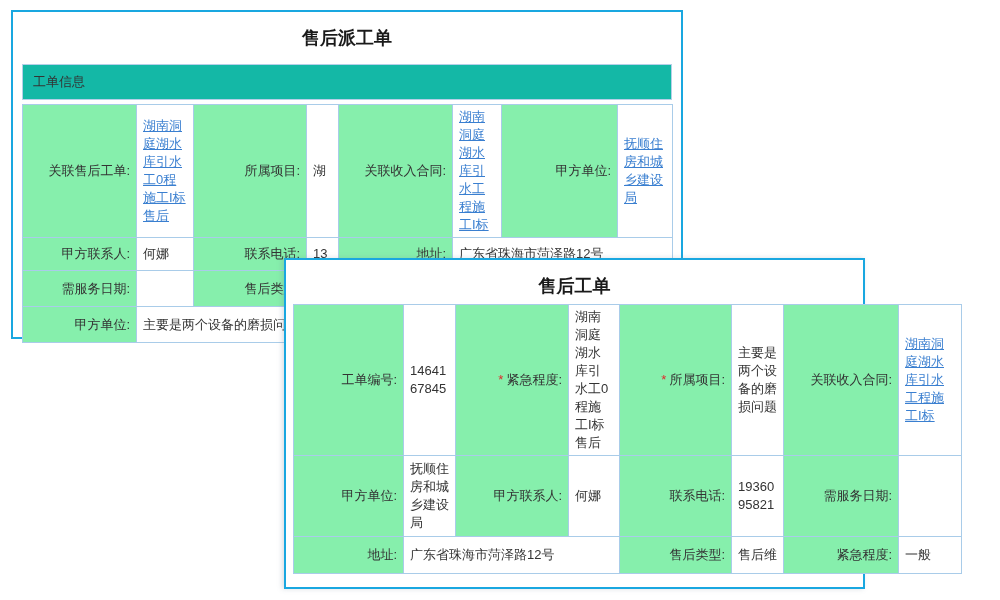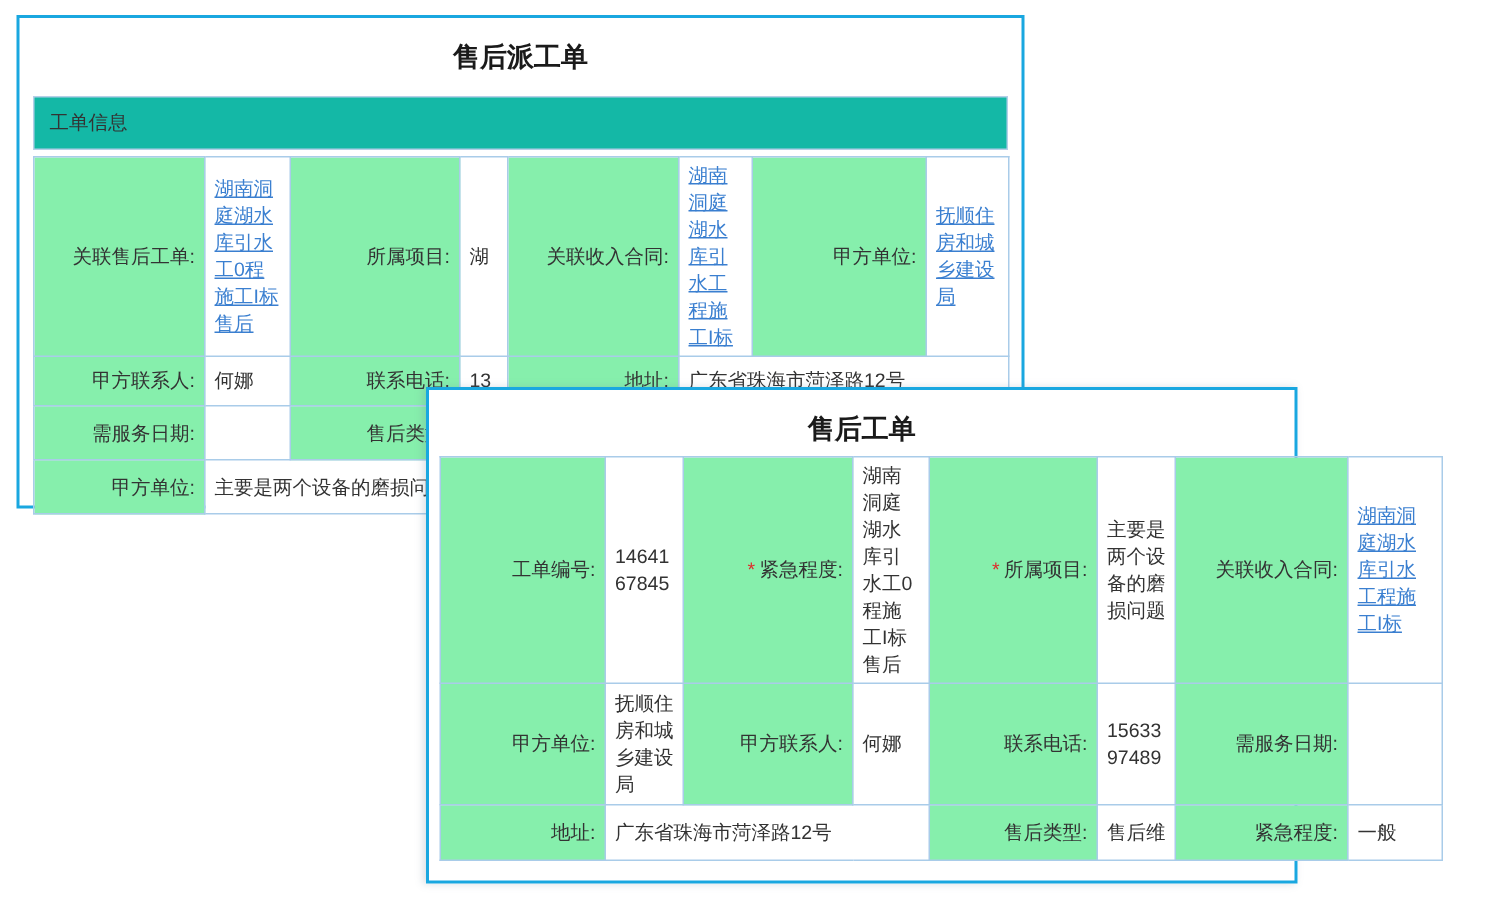--- a/index.html
+++ b/index.html
@@ -151,21 +151,21 @@
         <td class="val">
           <a class="cell-link">湖南洞庭湖水库引水工程施工I标</a>
         </td>
       </tr>
       <tr style="height:81px">
         <td class="lbl">甲方单位:</td>
         <td class="val">抚顺住房和城乡建设局</td>
         <td class="lbl">甲方联系人:</td>
         <td class="val">何娜</td>
         <td class="lbl">联系电话:</td>
-        <td class="val">1563397489</td>
+        <td class="val">1936095821</td>
         <td class="lbl">需服务日期:</td>
         <td class="val"></td>
       </tr>
       <tr style="height:37px">
         <td class="lbl">地址:</td>
         <td class="val" colspan="3">广东省珠海市菏泽路12号</td>
         <td class="lbl">售后类型:</td>
         <td class="val">售后维</td>
         <td class="lbl">紧急程度:</td>
         <td class="val">一般</td>

